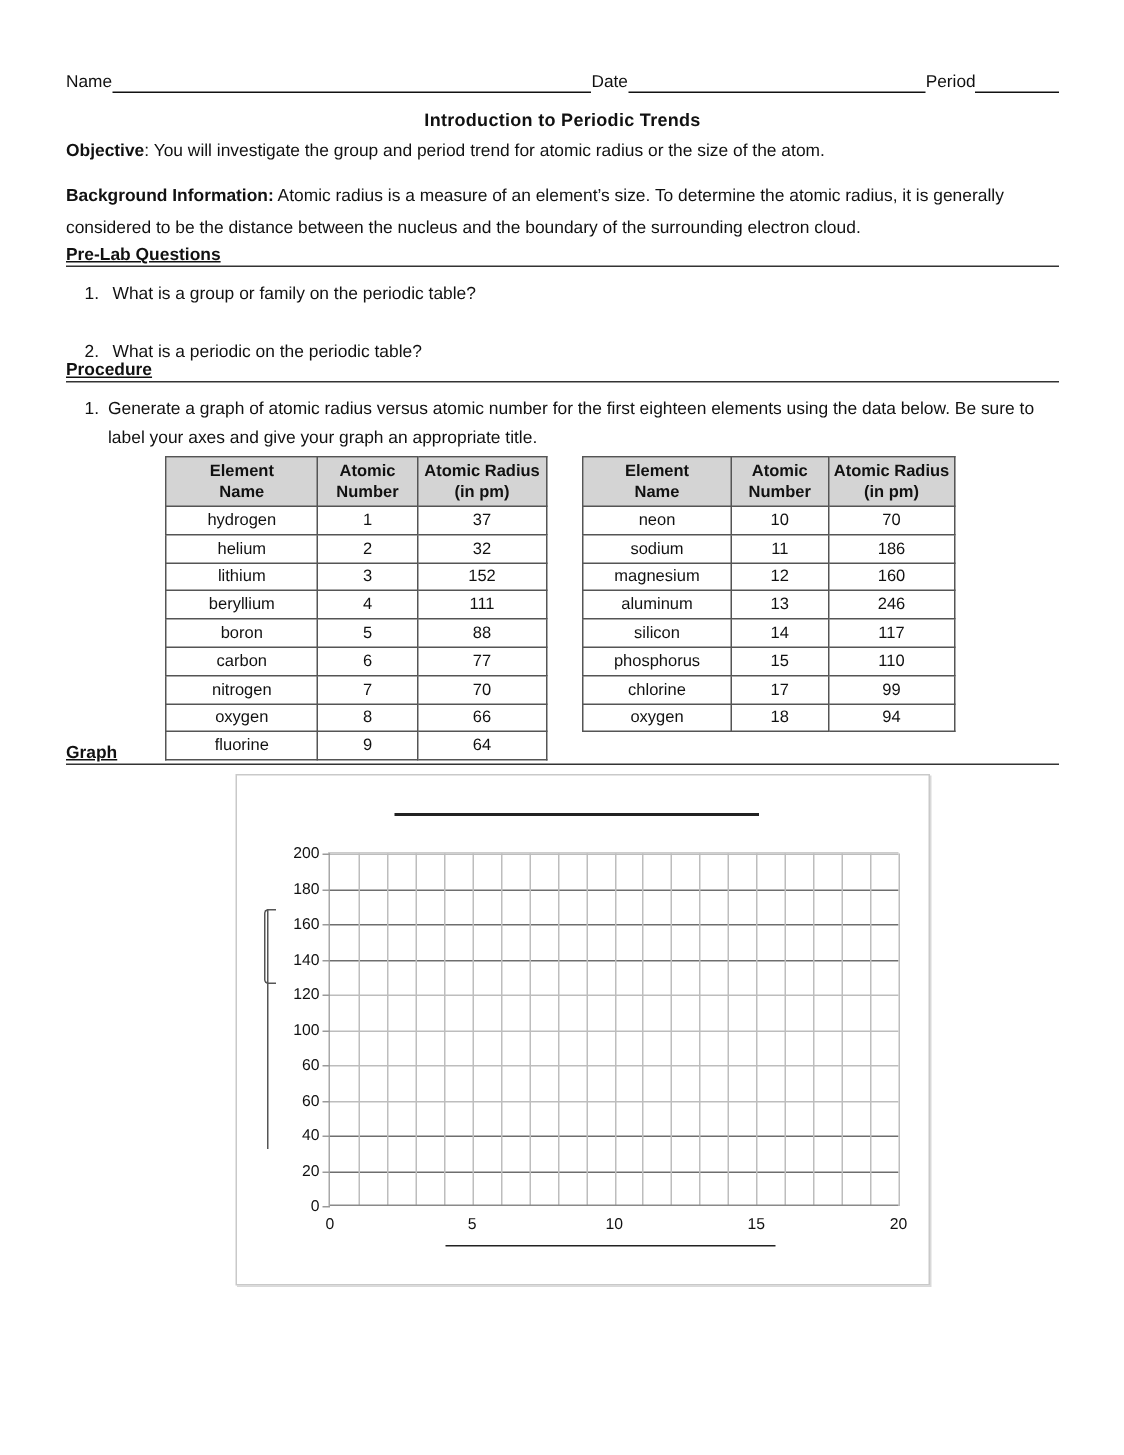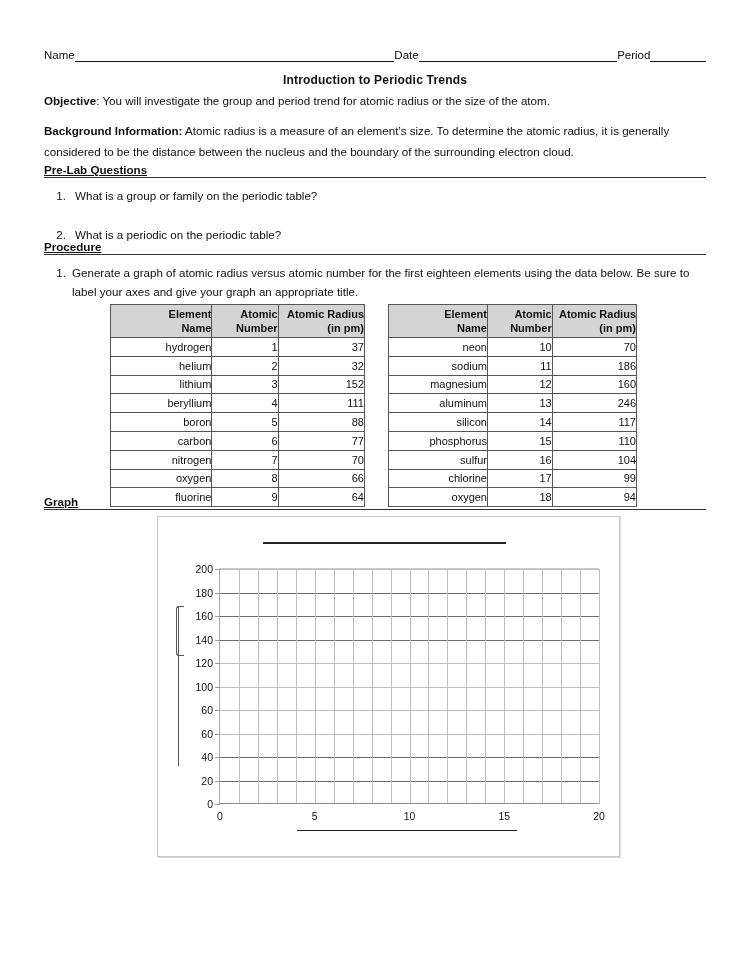--- a/index.html
+++ b/index.html
@@ -107,21 +107,21 @@
 
   
   .dtable {
     position: absolute;
     border-collapse: collapse;
     font-size: 11px;
     table-layout: fixed;
   }
   .dtable td, .dtable th {
     border: 1px solid #555;
-    text-align: right;
+    text-align: center;
     padding: 0;
     height: 17.8px;
     font-weight: normal;
     line-height: 14px;
     margin-left: 28px;
   }
   .dtable thead th {
     background: #d4d4d4;
     font-weight: bold;
     height: 32px;
@@ -400,25 +400,20 @@
         </tr>
         <tr>
           <td class="col-name">silicon</td>
           <td class="col-num">14</td>
           <td class="col-rad">117</td>
         </tr>
         <tr>
           <td class="col-name">phosphorus</td>
           <td class="col-num">15</td>
           <td class="col-rad">110</td>
-        </tr>
-        <tr>
-          <td class="col-name">sulfur</td>
-          <td class="col-num">16</td>
-          <td class="col-rad">104</td>
         </tr>
         <tr>
           <td class="col-name">chlorine</td>
           <td class="col-num">17</td>
           <td class="col-rad">99</td>
         </tr>
         <tr>
           <td class="col-name">oxygen</td>
           <td class="col-num">18</td>
           <td class="col-rad">94</td>

